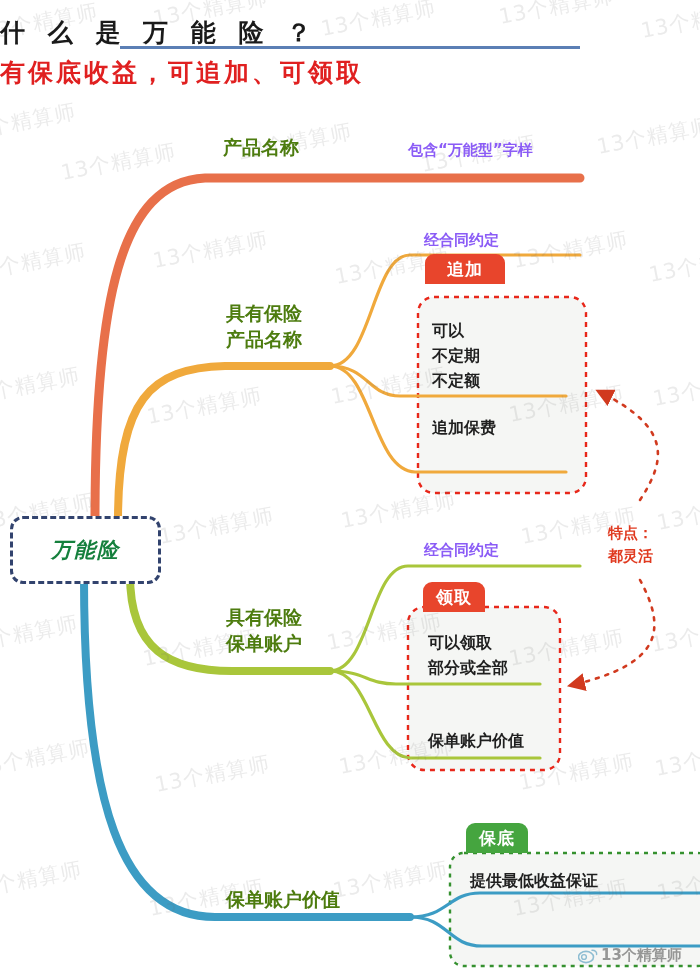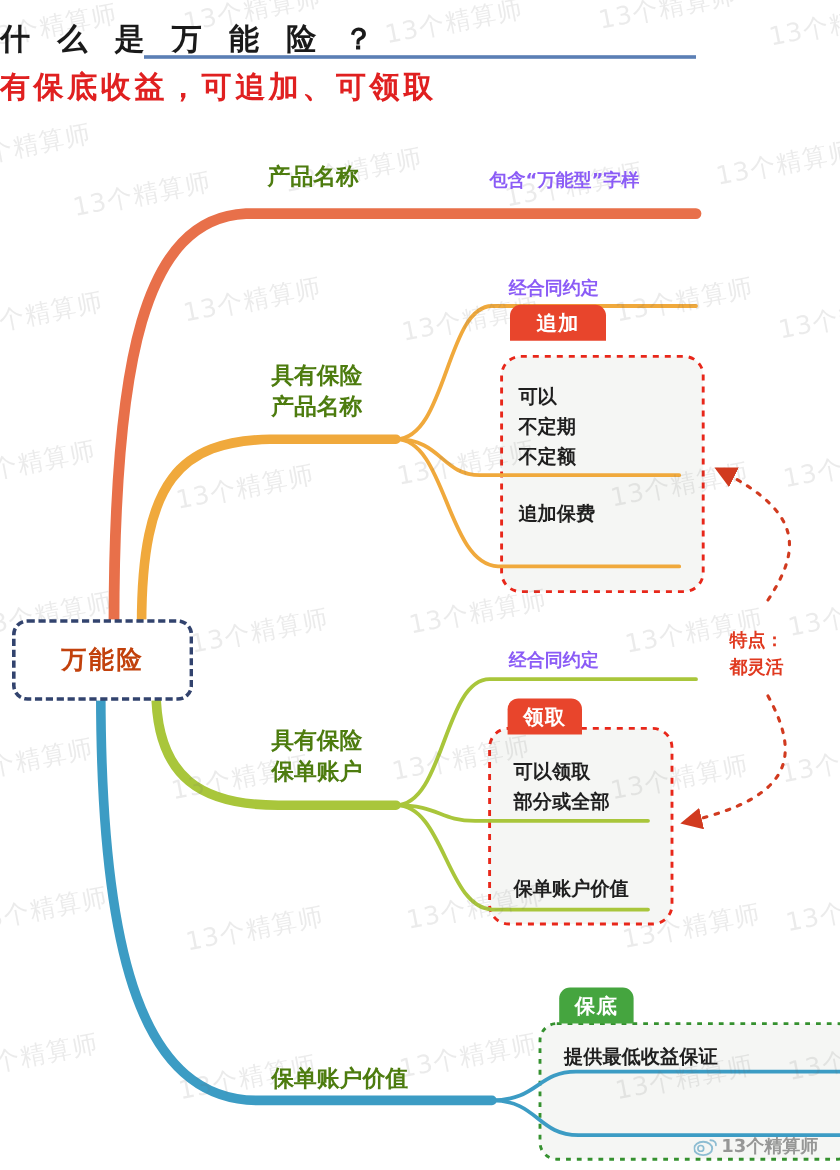--- a/index.html
+++ b/index.html
@@ -44,22 +44,22 @@
   .l1{font-size:19px;font-weight:bold;line-height:26px;}
   .l2{font-size:15px;font-weight:bold;line-height:24px;color:#8b5cf6;}
   .l3{font-size:16px;font-weight:bold;line-height:25px;color:#1f1f1f;}
 
   
   #root-node{
     position:absolute;left:10px;top:516px;width:145px;height:62px;z-index:6;
     border:3px dashed #32436e;border-radius:13px;background:#fff;
     display:flex;align-items:center;justify-content:center;
   }
-  #root-label{font-size:21px;font-weight:bold;color:#c2410c;letter-spacing:2px;
-              font-family:"DejaVu Sans","Liberation Sans",sans-serif;}
+  #root-label{font-size:21px;font-weight:bold;color:#15803d;letter-spacing:2px;
+              font-family:"DejaVu Sans","Liberation Sans",sans-serif;font-style:italic;}
 
   
   .badge{position:absolute;z-index:6;color:#fff;font-weight:bold;font-size:17px;
          border-radius:9px 9px 0 0;display:flex;align-items:center;justify-content:center;
          font-family:"DejaVu Sans","Liberation Sans",sans-serif;letter-spacing:1px;}
   .badge-red{background:#e8452c;}
   .badge-green{background:#45a53f;}
 
   
   #feature{position:absolute;left:608px;top:522px;z-index:6;color:#e03a20;

